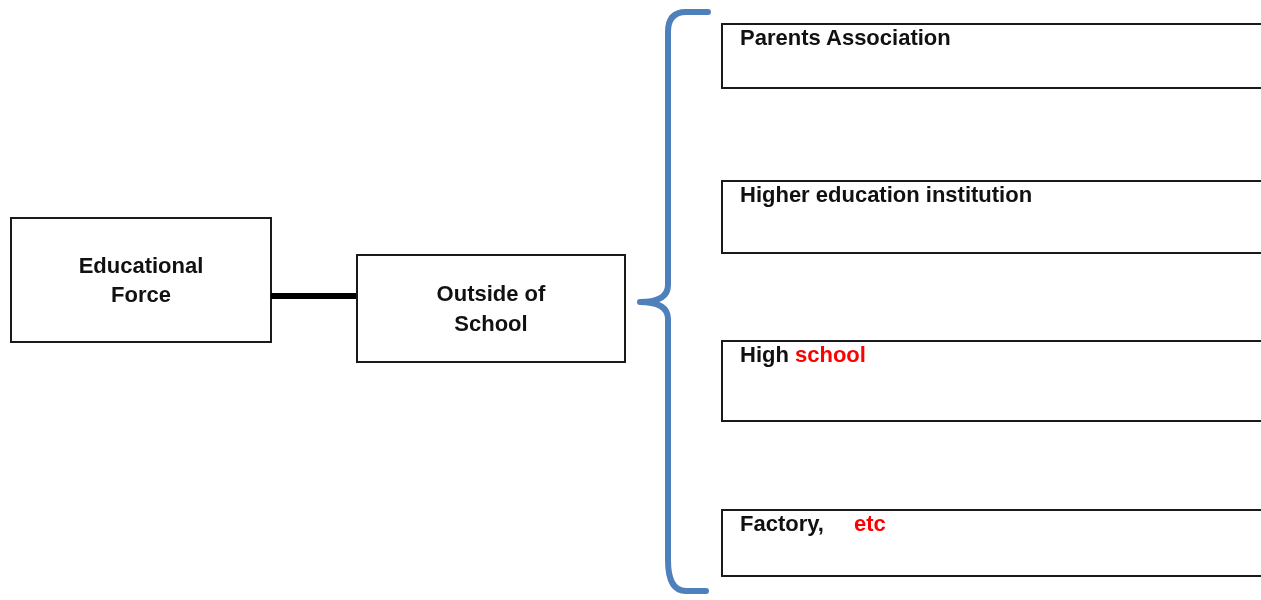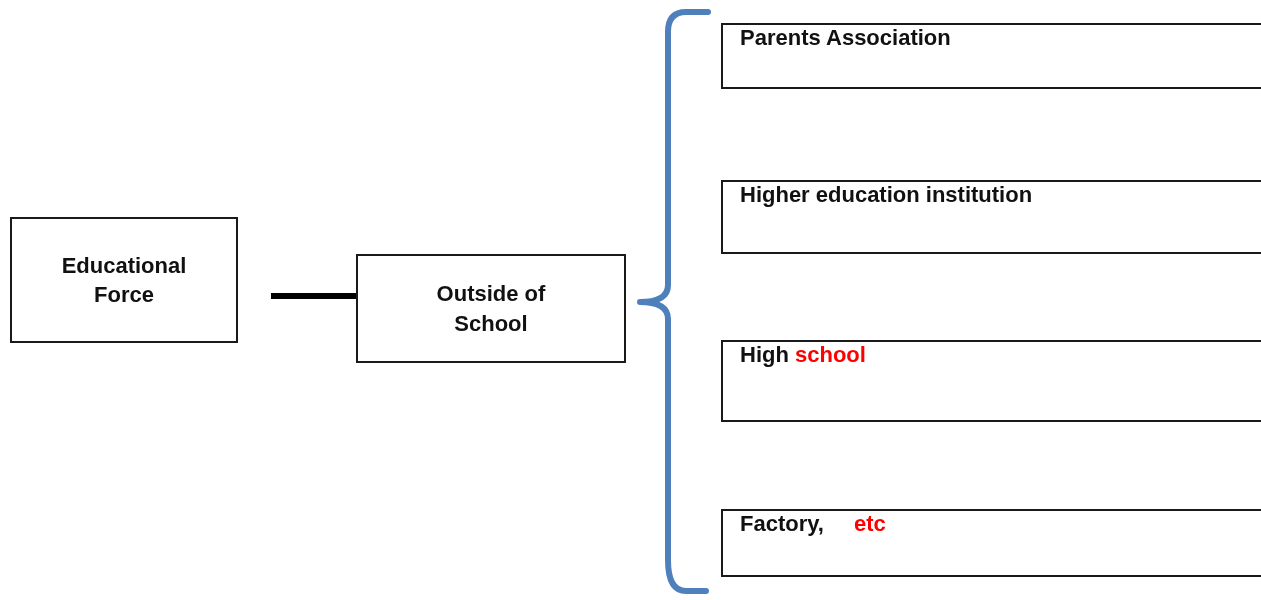--- a/index.html
+++ b/index.html
@@ -25,21 +25,21 @@
     text-align: center;
     font-weight: bold;
     font-size: 22px;
     line-height: 1.32;
     color: #111111;
     box-sizing: border-box;
   }
   .box .lbl {
     white-space: pre-line;
   }
-  .left-box  { left: 10px;  top: 217px; width: 228px; height: 126px; }
+  .left-box  { left: 10px;  top: 217px; width: 262px; height: 126px; }
   .mid-box   { left: 356px; top: 254px; width: 270px; height: 109px; }
   .connector {
     position: absolute;
     left: 271px;
     top: 293px;
     width: 86px;
     height: 6px;
     background: #000000;
   }
   .brace-svg {

